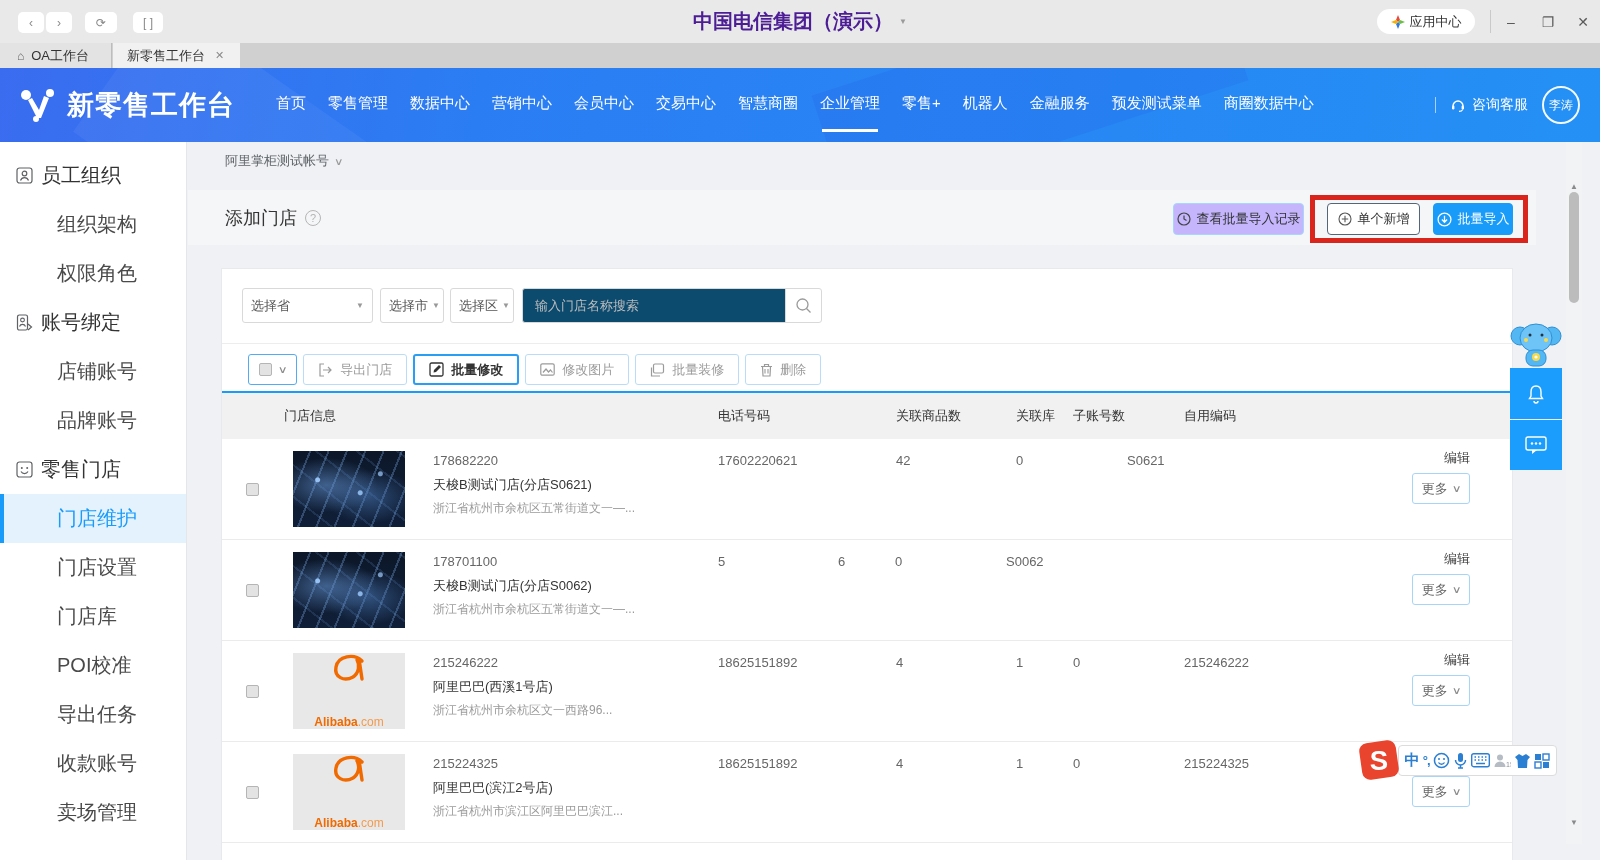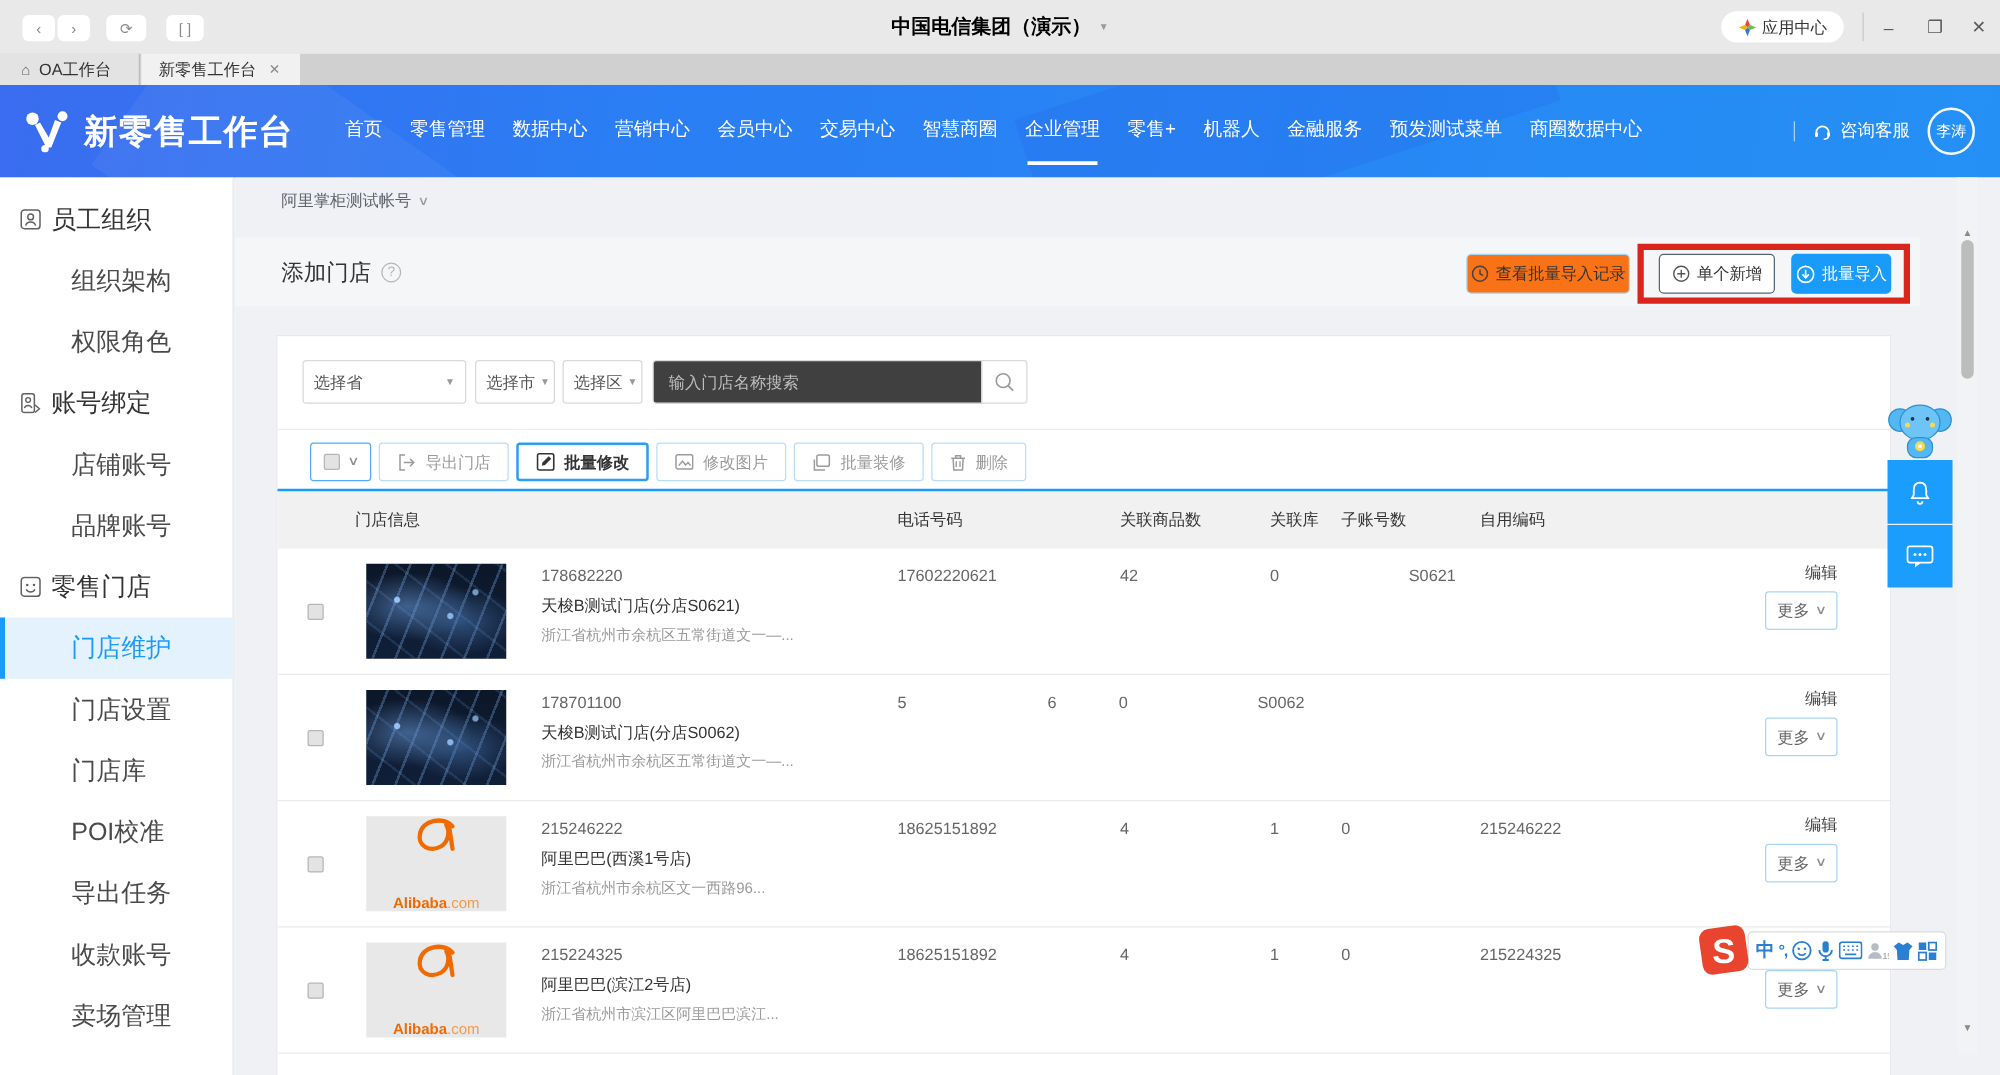--- a/index.html
+++ b/index.html
@@ -1,20 +1,20 @@
 <!DOCTYPE html>
 <html><head>
 <meta charset="utf-8">
 <style>
 *{margin:0;padding:0;box-sizing:border-box;}
 html,body{width:1600px;height:860px;overflow:hidden;font-family:"Liberation Sans","DejaVu Sans",sans-serif;background:#eff1f4;position:relative;}
 #chrome{position:absolute;left:0;top:0;width:1600px;height:43px;background:#e9e9e9;}
 .chrome-btn{position:absolute;top:12px;height:21px;background:#fff;border-radius:5px;display:flex;align-items:center;justify-content:center;color:#8a8a8a;font-size:12px;}
 #title-wrap{position:absolute;top:0;left:0;width:1600px;height:43px;display:flex;align-items:center;justify-content:center;}
-#title-wrap .t{font-size:16px;font-weight:bold;color:#000000;font-family:Liberation Mono, monospace;}
+#title-wrap .t{font-size:20px;font-weight:bold;color:#4c1d95;font-family:Liberation Mono, monospace;}
 #title-wrap .caret{color:#9a9a9a;font-size:8px;margin-left:6px;}
 #appcenter{position:absolute;left:1377px;top:9px;width:98px;height:25px;background:#fff;border-radius:13px;display:flex;align-items:center;justify-content:center;font-size:13px;color:#333;gap:5px;}
 .win-divider{position:absolute;left:1490px;top:10px;width:1px;height:23px;background:#c9c9c9;}
 .win-ctrl{position:absolute;top:0;height:43px;width:30px;display:flex;align-items:center;justify-content:center;color:#5a5a5a;font-size:14px;}
 #tabbar{position:absolute;left:0;top:43px;width:1600px;height:25px;background:#d0d0d0;}
 .tab{position:absolute;top:0;height:25px;display:flex;align-items:center;font-size:13px;color:#333;white-space:nowrap;}
 #tab-home{left:0;width:112px;background:#e3e3e3;padding-left:17px;border-right:1px solid #bdbdbd;}
 #tab-active{left:113px;width:127px;background:#f1f1f1;padding-left:14px;}
 #tab-active .x{margin-left:10px;color:#8a8a8a;font-size:11px;}
 .home-ico{margin-right:7px;color:#666;font-size:12px;}
@@ -38,31 +38,31 @@
 .side-row.child{padding-left:57px;color:#4a4a4a;}
 .side-row.selected{background:#e4f2fd;color:#199bfa;}
 .side-row.selected:before{content:"";position:absolute;left:0;top:0;bottom:0;width:4px;background:#199bfa;}
 #main{position:absolute;left:188px;top:142px;width:1412px;height:718px;background:#eff1f4;}
 #breadcrumb{position:absolute;left:37px;top:10px;font-size:13px;color:#5f6368;display:flex;align-items:center;gap:6px;}
 #breadcrumb .caret{font-size:10px;color:#999;transform:scaleX(1.3);}
 #header-band{position:absolute;left:0;top:48px;width:1348px;height:55px;background:#f5f6f8;}
 #page-title{position:absolute;left:37px;top:16px;font-size:18px;color:#333;display:flex;align-items:center;gap:8px;}
 #page-title .q{width:16px;height:16px;border:1px solid #b5b5b5;border-radius:50%;color:#b5b5b5;font-size:11px;display:flex;align-items:center;justify-content:center;}
 .hbtn{position:absolute;height:32px;border-radius:4px;display:flex;align-items:center;justify-content:center;gap:6px;font-size:13px;white-space:nowrap;}
-#btn-record{left:985px;top:13px;width:131px;background:#f97316;border:1px solid #a6d7fa;color:#333;}
+#btn-record{left:985px;top:13px;width:131px;background:#c4b5fd;border:1px solid #a6d7fa;color:#333;}
 #red-box{position:absolute;left:1122px;top:5px;width:218px;height:48px;border:5px solid #d9251c;}
 #btn-add{left:1139px;top:13px;width:93px;background:#fff;border:1px solid #55657a;color:#333;}
 #btn-import{left:1245px;top:13px;width:80px;background:#199bfa;color:#fff;border:1px solid #199bfa;}
 #card{position:absolute;left:33px;top:126px;width:1292px;height:592px;background:#fff;border:1px solid #e7e9ec;border-bottom:none;}
 .select{position:absolute;top:19px;height:35px;border:1px solid #d9d9d9;border-radius:3px;background:#fff;display:flex;align-items:center;justify-content:space-between;padding:0 8px;font-size:13px;color:#555;white-space:nowrap;}
 .select .arr{color:#999;font-size:8px;margin-left:4px;}
 #sel-province{left:20px;width:131px;}
 #sel-city{left:158px;width:64px;}
 #sel-district{left:228px;width:64px;}
-#search-box{position:absolute;left:300px;top:19px;width:264px;height:35px;border:1px solid #d9d9d9;border-radius:3px 0 0 3px;display:flex;align-items:center;padding:0 12px;font-size:13px;color:#bdbdbd;background:#404040;white-space:nowrap;}
+#search-box{position:absolute;left:300px;top:19px;width:264px;height:35px;border:1px solid #d9d9d9;border-radius:3px 0 0 3px;display:flex;align-items:center;padding:0 12px;font-size:13px;color:#bdbdbd;background:#0c4a6e;white-space:nowrap;}
 #search-btn{position:absolute;left:563px;top:19px;width:37px;height:35px;border:1px solid #d9d9d9;border-radius:0 3px 3px 0;display:flex;align-items:center;justify-content:center;background:#fff;}
 #filter-div{position:absolute;left:0;top:74px;width:100%;height:1px;background:#ededed;}
 #toolbar{position:absolute;left:26px;top:85px;height:31px;display:flex;gap:6px;}
 .tbtn{height:31px;border:1px solid #b9ddf8;border-radius:3px;background:#fff;color:#9b9b9b;font-size:13px;display:flex;align-items:center;justify-content:center;gap:7px;padding:0 14px;white-space:nowrap;}
 .tbtn.check{border-color:#53acf3;padding:0 10px;}
 .tbtn.emph{border:2px solid #2a9df5;color:#333;font-weight:bold;}
 .cbx{width:13px;height:13px;border:1px solid #b5b5b5;background:#e3e3e3;border-radius:2px;}
 .vee{display:inline-block;color:#8a8a8a;font-size:10px;transform:scaleX(1.35);}
 #thead{position:absolute;left:0;top:122px;width:100%;height:48px;background:#f1f1f1;border-top:2px solid #199bfa;display:flex;align-items:center;font-size:13px;color:#333;}
 .hc{flex:none;}

